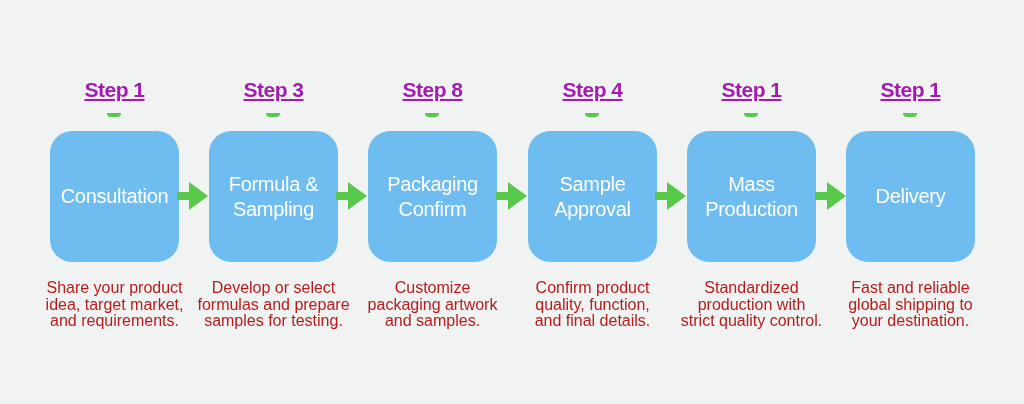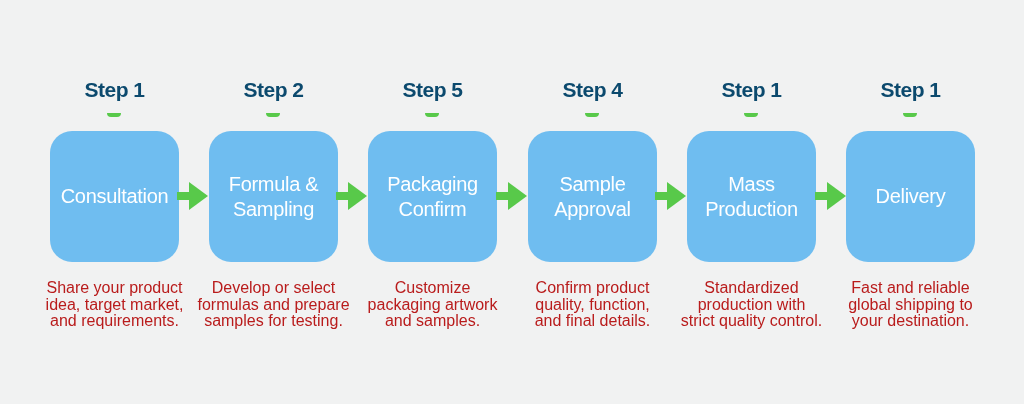--- a/index.html
+++ b/index.html
@@ -5,22 +5,23 @@
   html, body { margin:0; padding:0; }
   body {
     width:1024px; height:404px; overflow:hidden;
     background:#f1f2f2;
     font-family:"Liberation Sans", sans-serif;
     position:relative;
   }
   .step { position:absolute; top:0; width:129px; }
   .step-title {
     position:absolute; top:78px; left:-20px; width:169px;
-    text-align:center; font-weight:bold; font-size:21px; color:#0c4a6e;
+    text-align:center; font-weight:bold; font-size:21px; color:#a21caf;
     letter-spacing:-0.5px;
+    text-decoration:underline;
   }
   .step-dash {
     position:absolute; top:113px; left:57px; width:14px; height:4px;
     background:#58c94a; border-radius:0 0 6px 6px;
   }
   .step-box {
     position:absolute; top:131px; left:0; width:129px; height:131px;
     background:#6fbdf0; border-radius:22px;
     display:flex; align-items:center; justify-content:center;
     text-align:center; color:#fff; font-size:20px; line-height:25px;
@@ -41,31 +42,31 @@
     <div class="step-title">Step 1</div>
     <div class="step-dash"></div>
     <div class="step-box">
         <span>Consultation</span>
       </div>
     <div class="step-desc">Share your product
 idea, target market,
 and requirements.</div>
   </div>
   <div class="step" style="left:209px">
-    <div class="step-title">Step 2</div>
+    <div class="step-title">Step 3</div>
     <div class="step-dash"></div>
     <div class="step-box">
         <span style="display:block;width:100px">Formula &amp; Sampling</span>
       </div>
     <div class="step-desc">Develop or select
 formulas and prepare
 samples for testing.</div>
   </div>
   <div class="step" style="left:368px">
-    <div class="step-title">Step 5</div>
+    <div class="step-title">Step 8</div>
     <div class="step-dash"></div>
     <div class="step-box">
         <span style="display:block;width:100px">Packaging Confirm</span>
       </div>
     <div class="step-desc">Customize
 packaging artwork
 and samples.</div>
   </div>
   <div class="step" style="left:528px">
     <div class="step-title">Step 4</div>

